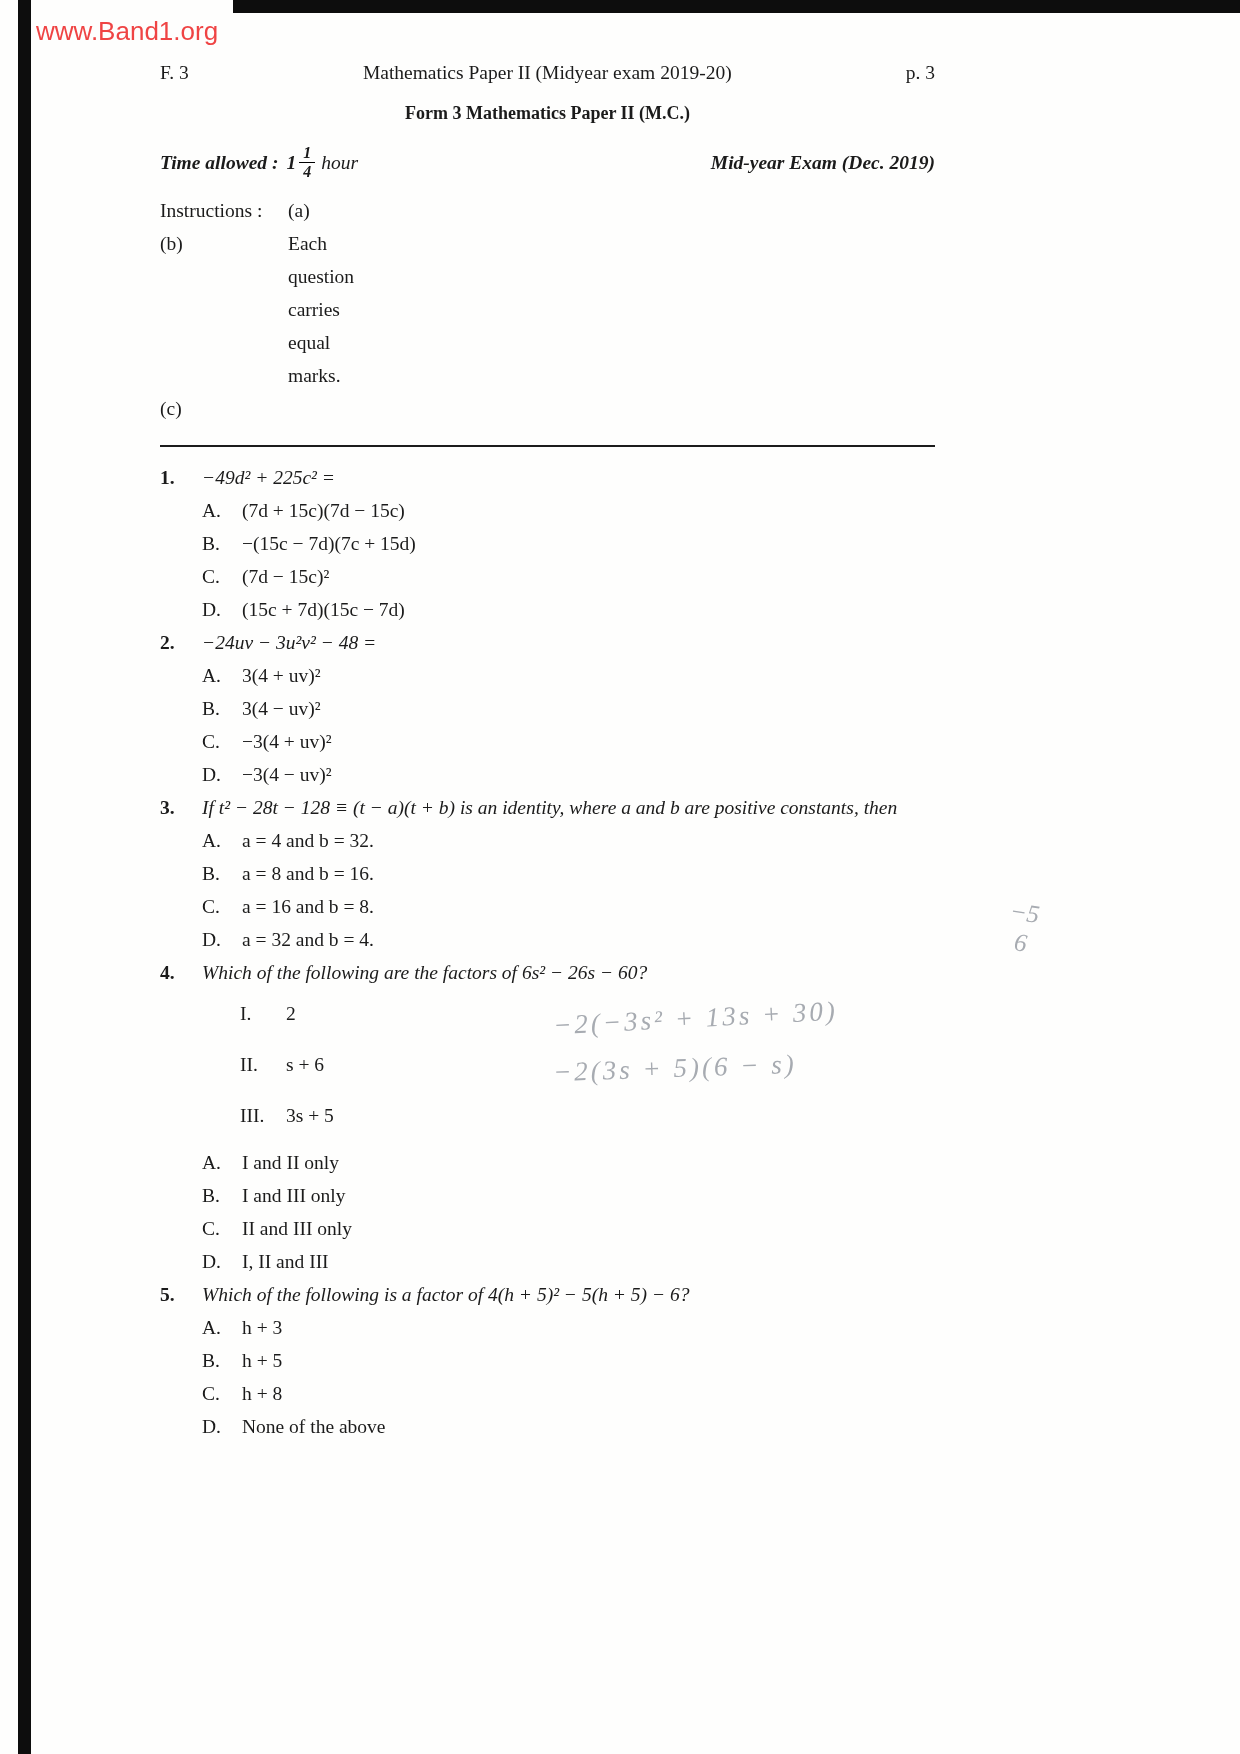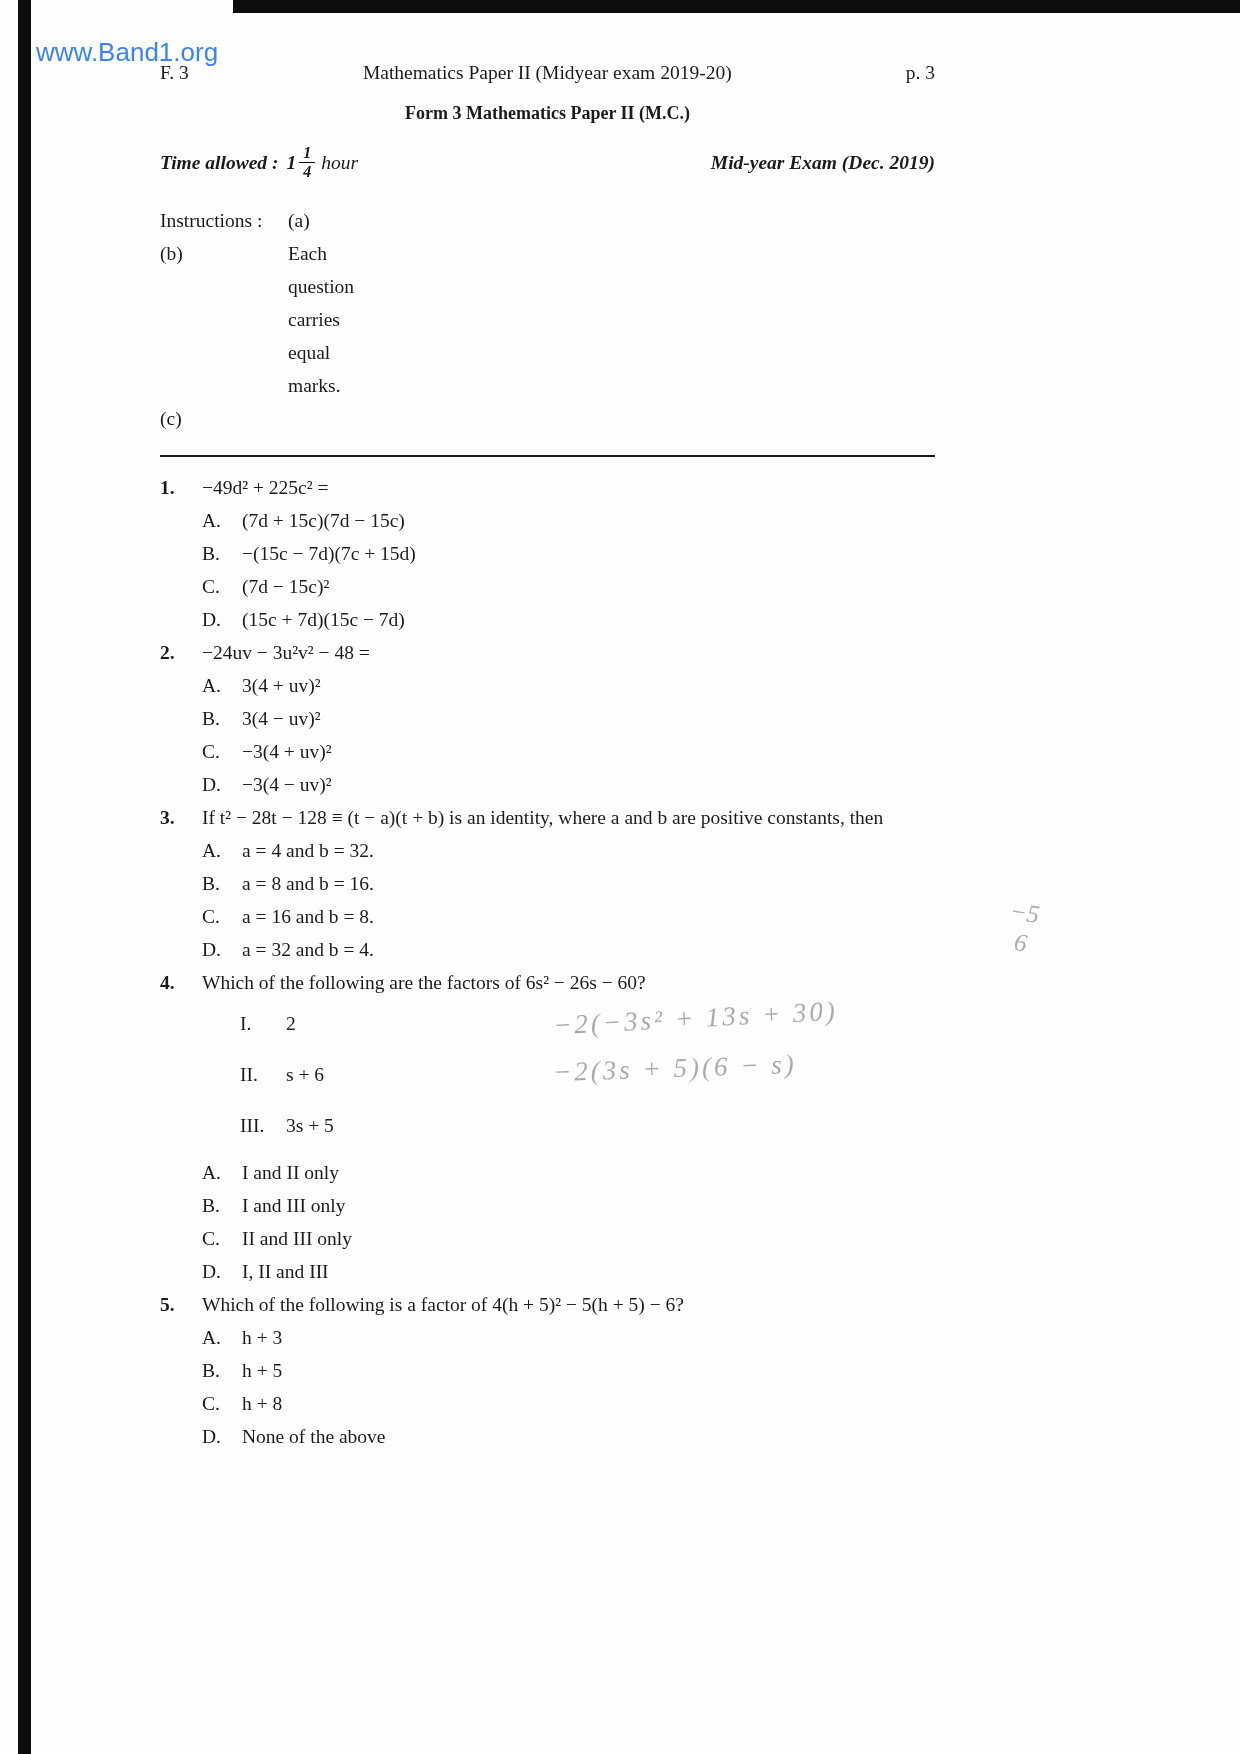--- a/index.html
+++ b/index.html
@@ -3,38 +3,38 @@
 <meta charset="utf-8">
 <style>
   html,body{margin:0;padding:0;background:#e8e8e8;}
   .page{
     position:relative;width:1240px;height:1754px;margin:0 auto;
     background:#fefefdff;background:#fefefd;overflow:hidden;
     font-family:"Liberation Serif",serif;font-size:19.5px;color:#1b1b1b;
   }
   .scan-left{position:absolute;left:18px;top:0;width:13px;height:1754px;background:#0d0d0d;}
   .scan-top{position:absolute;left:233px;top:0;width:1007px;height:13px;background:#0d0d0d;}
-  .watermark{position:absolute;left:36px;top:37px;font-family:"Liberation Sans",sans-serif;font-size:26px;color:#3b82f6;}
+  .watermark{position:absolute;left:36px;top:16px;font-family:"Liberation Sans",sans-serif;font-size:26px;color:#ef4444;}
   .content{position:absolute;left:160px;top:0;width:775px;padding-top:56px;line-height:33px;}
   .header-row{display:flex;justify-content:space-between;}
   .hdr-center{flex:1;text-align:center;}
   .title{text-align:center;font-weight:bold;font-size:18px;margin-top:8px;}
   .time-row{display:flex;justify-content:space-between;align-items:center;margin-top:8px;min-height:48px;font-style:italic;}
   .time-left{display:inline-flex;align-items:center;}
   .bold{font-weight:bold;}
   .time-whole{font-weight:bold;margin-left:8px;}
   .frac{display:inline-flex;flex-direction:column;align-items:center;line-height:1.1;font-size:16px;font-weight:bold;margin:0 6px 0 3px;}
   .fnum{padding:0 4px;border-bottom:1.6px solid #000;}
   .fden{padding:0 4px;}
-  .instr{display:grid;grid-template-columns:128px 46px 1fr;margin-top:18px;}
+  .instr{display:grid;grid-template-columns:128px 46px 1fr;margin-top:8px;}
   .u{text-decoration:underline;}
   .rule{border:none;border-top:2px solid #1c1c1c;margin:20px 0 14px 0;width:100%;}
   .q-row{display:flex;}
   .q-num{width:42px;flex:none;font-weight:bold;}
-  .q-stem{flex:1;}
+  .q-stem{flex:1;font-style:italic;}
   .opt{display:flex;margin-left:42px;}
   .opt-label{width:40px;flex:none;}
   .roman{display:flex;margin-left:80px;margin-top:18px;}
   .roman-label{width:46px;flex:none;}
   .mt8{margin-top:8px;}
   .mt14{margin-top:14px;}
   .hand{
     position:absolute;color:#a7abb1;font-family:cursive;font-style:italic;
     font-size:27px;letter-spacing:3px;white-space:nowrap;line-height:1.2;
   }

